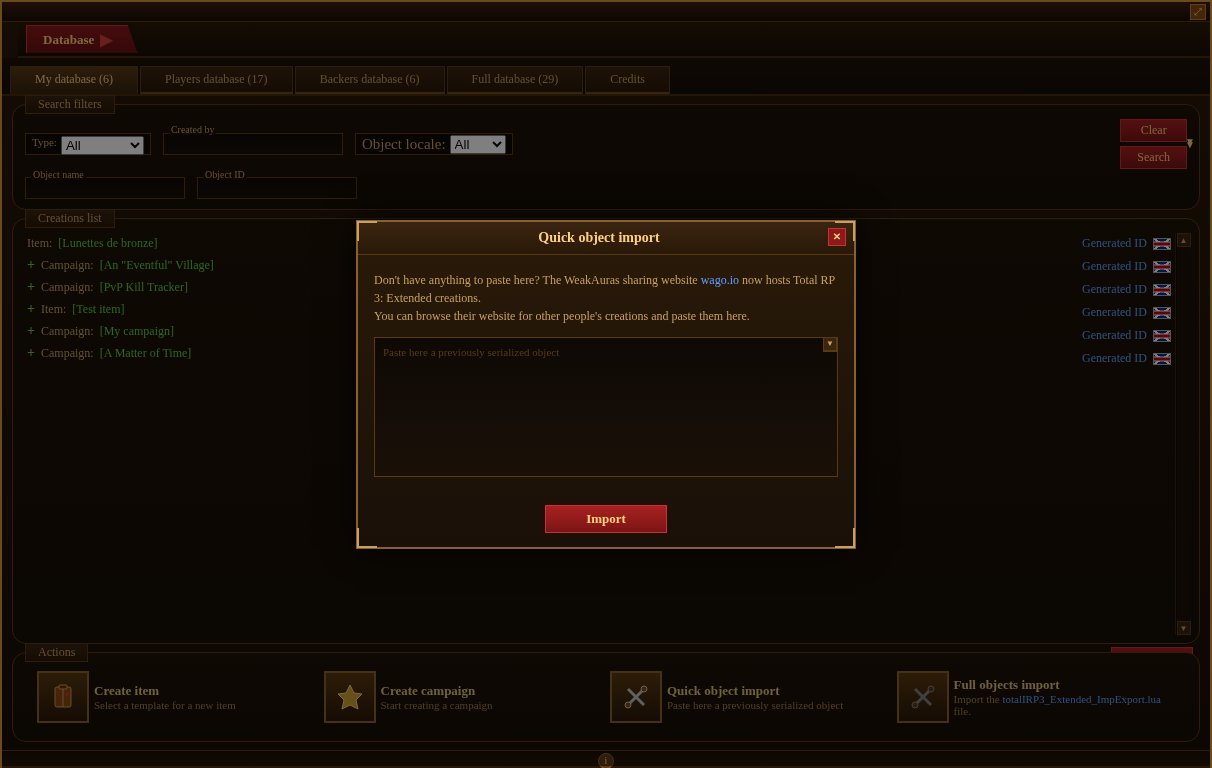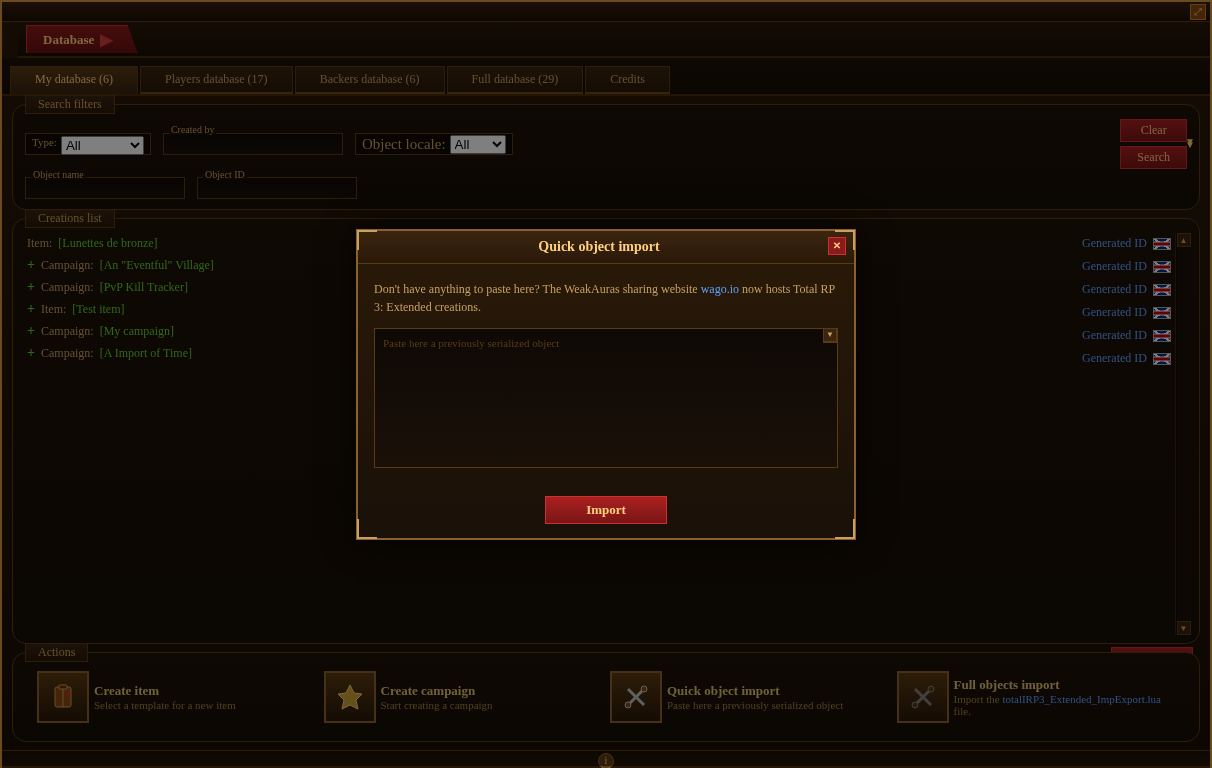--- a/index.html
+++ b/index.html
@@ -661,21 +661,21 @@
             <span class="item-name">[Test item]</span>
           </div>
           <div class="creation-item">
             <span class="plus-icon">+</span>
             <span class="item-type">Campaign:</span>
             <span class="item-name">[My campaign]</span>
           </div>
           <div class="creation-item">
             <span class="plus-icon">+</span>
             <span class="item-type">Campaign:</span>
-            <span class="item-name">[A Import of Time]</span>
+            <span class="item-name">[A Matter of Time]</span>
           </div>
 
         </div>
 
         <div class="generated-ids">
           <div class="generated-id-row">
             <span class="gen-id-link">Generated ID</span>
             <span class="flag-icon flag-uk"></span>
           </div>
           <div class="generated-id-row">
@@ -792,20 +792,21 @@
       <div class="modal-corner br"></div>
 
       <div class="modal-header">
         <span class="modal-title">Quick object import</span>
         <div class="modal-close">✕</div>
       </div>
 
       <div class="modal-body">
         <div class="modal-desc">
           <span>Don't have anything to paste here? The WeakAuras sharing website </span><span class="modal-link">wago.io</span><span> now hosts Total RP 3: Extended creations.</span><br>
+          <span>You can browse their website for other people's creations and paste them here.</span>
         </div>
 
         <div class="modal-textarea-wrap">
           <textarea class="modal-textarea" placeholder="Paste here a previously serialized object" style=""></textarea>
           <div class="modal-scrollbtns">
             <div class="modal-scroll-btn">▲</div>
             <div class="modal-scroll-btn" style="margin-top: auto; position: absolute; bottom: 1px; right: 0;">▼</div>
           </div>
         </div>
       </div>

